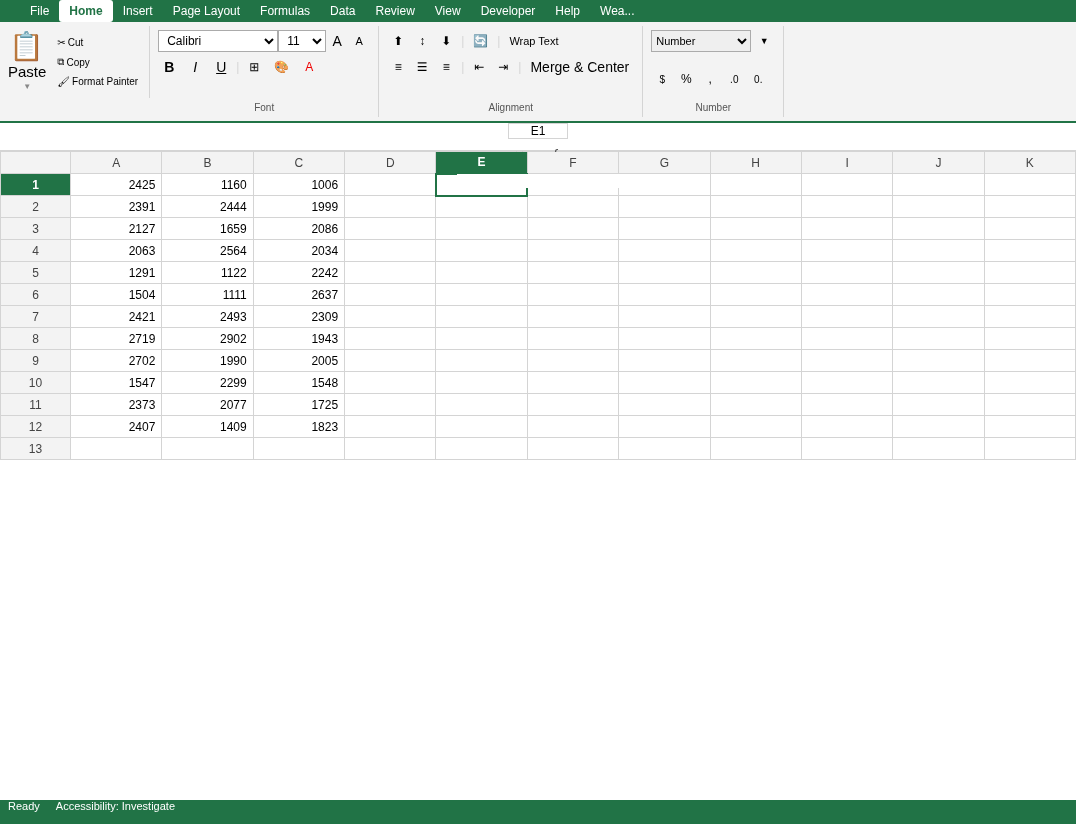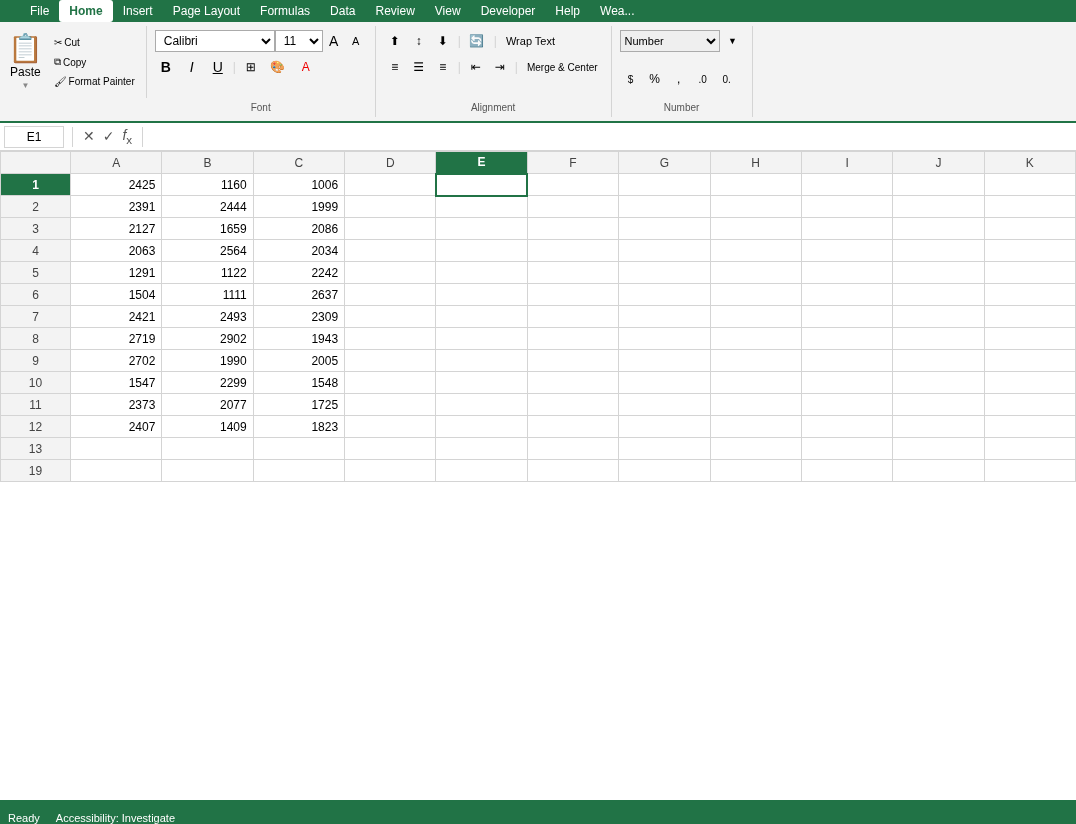--- a/index.html
+++ b/index.html
@@ -104,20 +104,21 @@
 
     
     .formula-bar {
       display: flex;
       align-items: center;
       border-bottom: 1px solid #d4d4d4;
       background: #fff;
       height: 28px;
       padding: 0 4px;
       gap: 4px;
+      flex-direction: column;
     }
     .cell-ref-box {
       width: 60px;
       height: 22px;
       border: 1px solid #d4d4d4;
       background: #fff;
       font-size: 12px;
       padding: 0 4px;
       text-align: center;
     }
@@ -229,21 +230,21 @@
     
     .status-bar {
       position: fixed;
       bottom: 0;
       left: 0;
       right: 0;
       height: 24px;
       background: #217346;
       color: #fff;
       display: flex;
-      align-items: flex-end;
+      align-items: flex-start;
       padding: 0 8px;
       font-size: 11px;
       gap: 16px;
     }
 
     .expand-arrow {
       font-size: 8px;
       color: #888;
       cursor: pointer;
     }
@@ -265,21 +266,21 @@
   <span class="menu-item">Wea...</span>
 </div>
 
 <div class="ribbon-full">
   <div class="ribbon-content">
 
     <div class="clipboard-group">
       <div class="paste-btn">
         <div style="display:flex;flex-direction:column;align-items:center;gap:2px;">
           <div style="font-size:28px;line-height:1;color:#217346">📋</div>
-          <span style="font-size:12px;">Paste</span>
+          <span style="font-size:15px;">Paste</span>
           <span class="expand-arrow">▼</span>
         </div>
       </div>
       <div class="small-btns">
         <button class="small-btn">
           <span>✂</span>
           <span>Cut</span>
         </button>
         <button class="small-btn">
           <span>⧉</span>
@@ -329,21 +330,21 @@
         <button class="tb-btn" style="font-size:11px;">Wrap Text</button>
       </div>
       <div style="display:flex;align-items:center;gap:2px;">
         <button class="tb-btn">≡</button>
         <button class="tb-btn">☰</button>
         <button class="tb-btn">≡</button>
         <span style="color:#d4d4d4;margin:0 2px">|</span>
         <button class="tb-btn">⇤</button>
         <button class="tb-btn">⇥</button>
         <span style="color:#d4d4d4;margin:0 2px">|</span>
-        <button class="tb-btn" style="font-size:10px;">Merge &amp; Center</button>
+        <button class="tb-btn" style="font-size:14px;">Merge &amp; Center</button>
       </div>
       <div style="margin-top:auto;font-size:10px;color:#555;text-align:center;">Alignment</div>
     </div>
 
     <div style="display:flex;flex-direction:column;padding:4px 8px;border-right:1px solid #d4d4d4;min-width:120px;gap:12px;">
       <div style="display:flex;align-items:center;gap:2px;margin-bottom:4px;">
         <select style="width:100px;height:22px;font-size:11px;border:1px solid #ababab;">
           <option>Number</option>
         </select>
         <button class="tb-btn" style="font-size:9px;">▼</button>
@@ -567,34 +568,20 @@
           <td class="cell empty"></td>
           <td class="cell empty"></td>
           <td class="cell empty"></td>
           <td class="cell empty"></td>
           <td class="cell empty"></td>
           <td class="cell empty"></td>
           <td class="cell empty"></td>
           <td class="cell empty"></td>
           <td class="cell empty"></td>
         </tr>
-        <tr>
-          <th class="row-header">19</th>
-          <td class="cell empty"></td>
-          <td class="cell empty"></td>
-          <td class="cell empty"></td>
-          <td class="cell empty"></td>
-          <td class="cell empty"></td>
-          <td class="cell empty"></td>
-          <td class="cell empty"></td>
-          <td class="cell empty"></td>
-          <td class="cell empty"></td>
-          <td class="cell empty"></td>
-          <td class="cell empty"></td>
-        </tr>
       </tbody>
   </table>
 </div>
 
 <div class="status-bar">
   <span>Ready</span>
   <span>Accessibility: Investigate</span>
 </div>
 
 </body></html>

